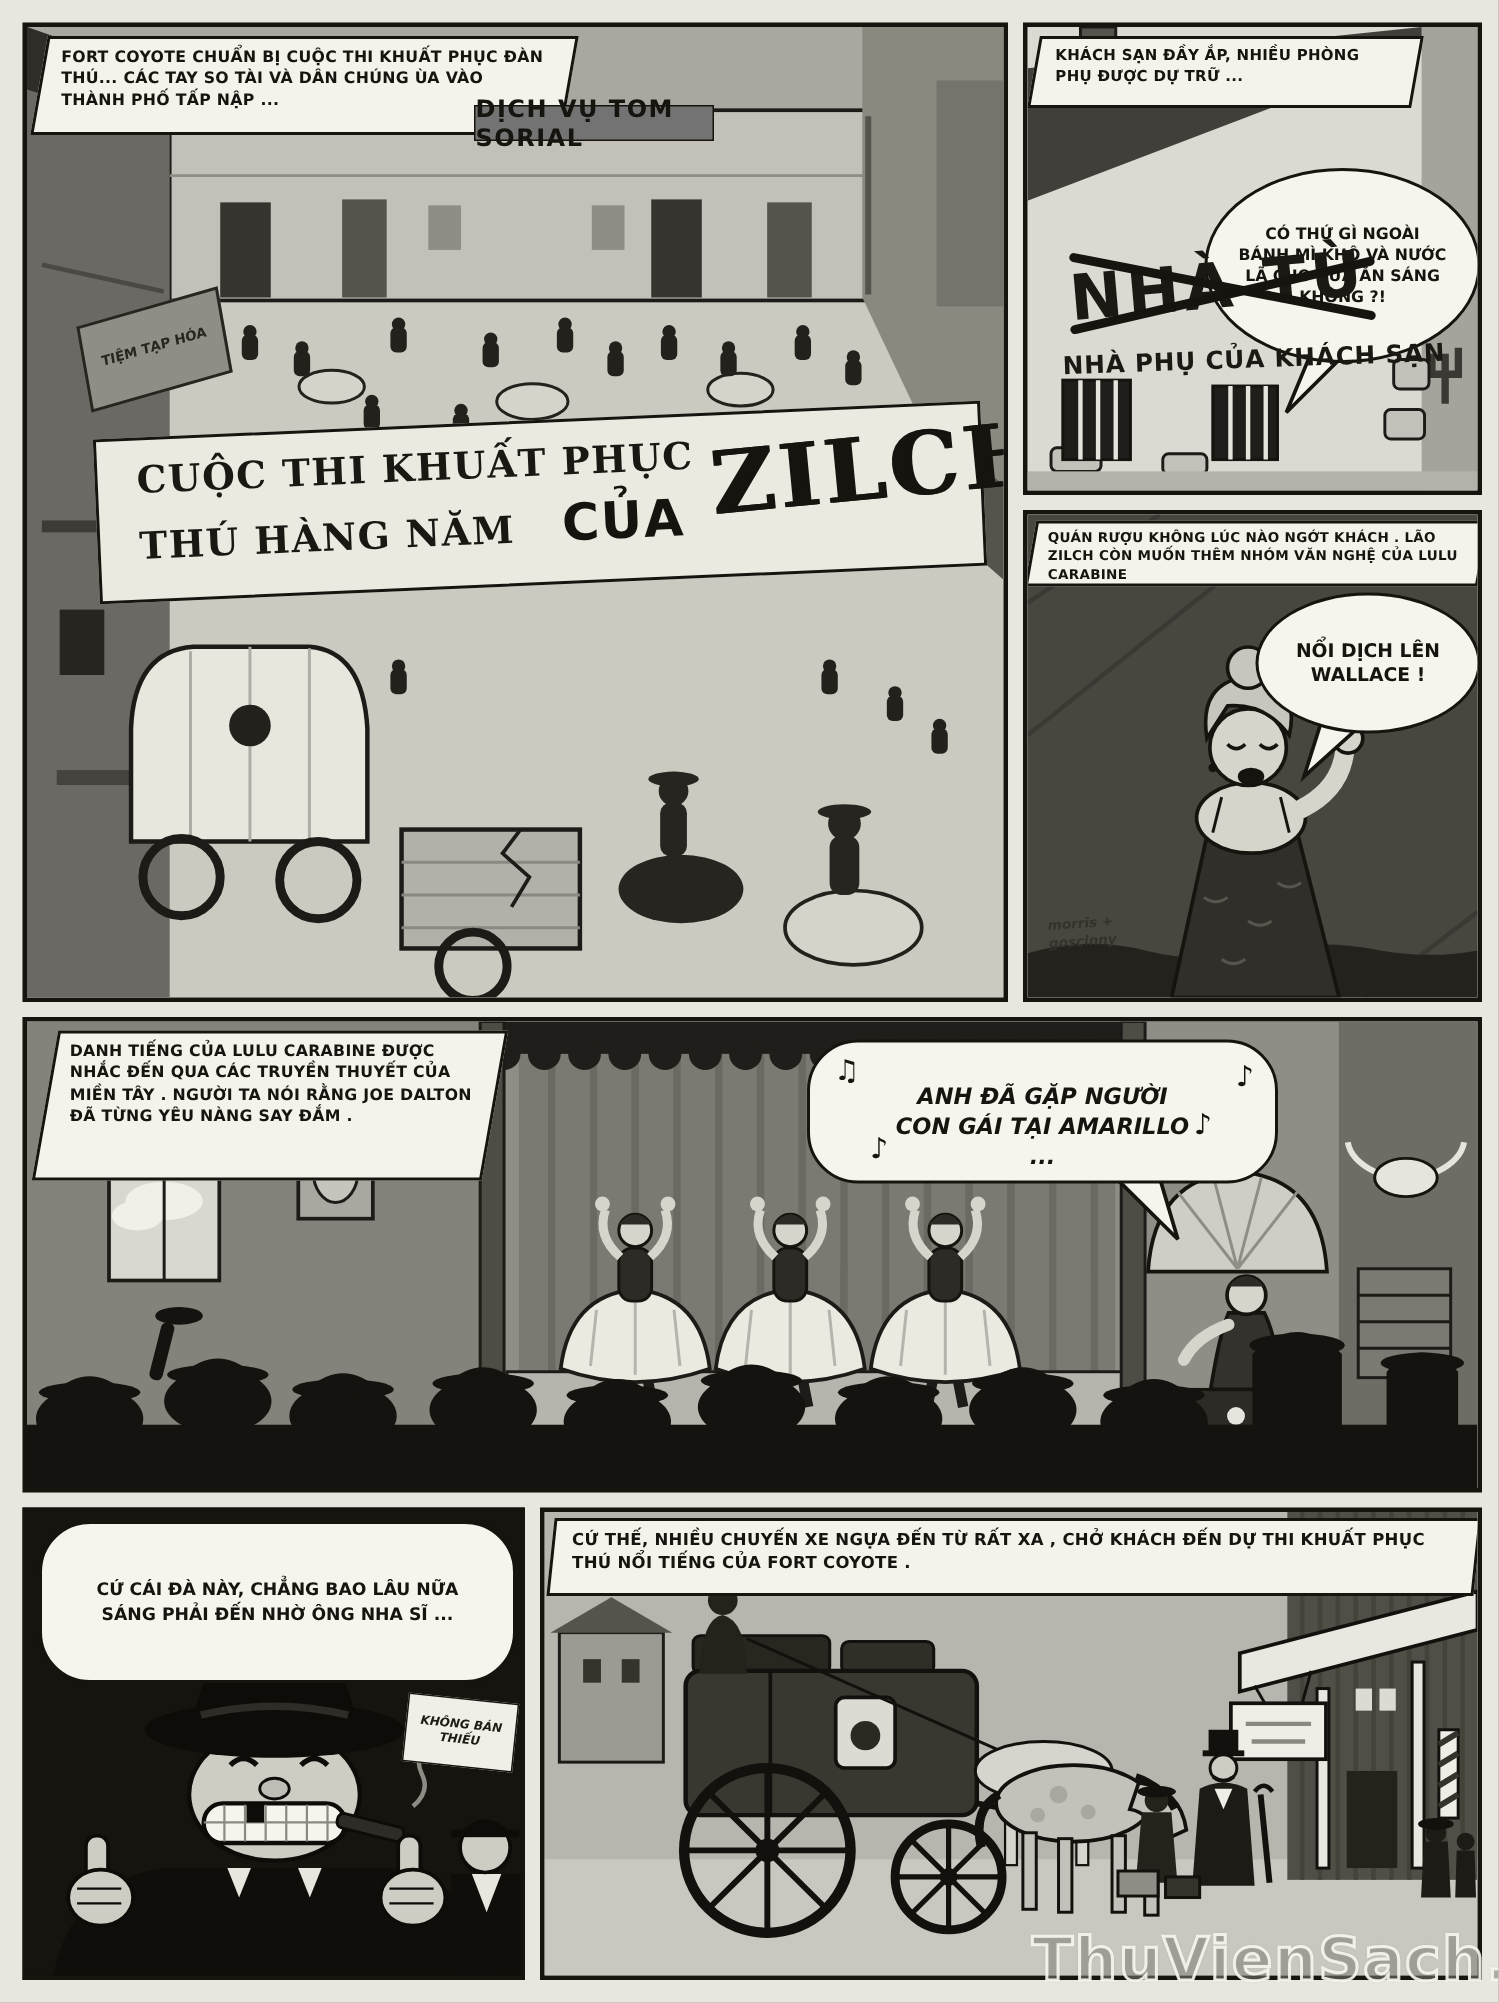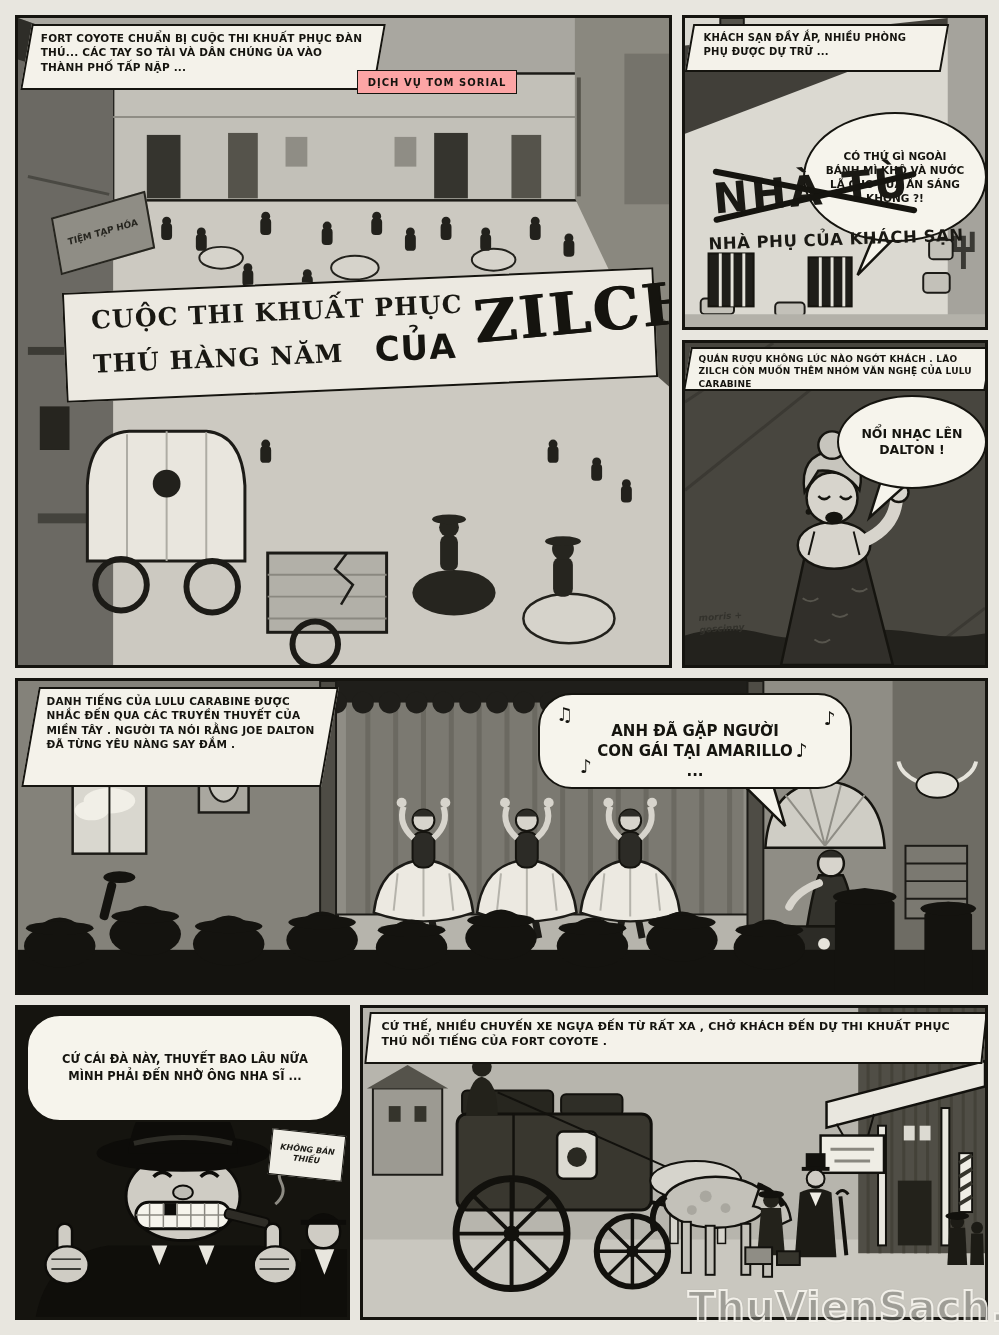--- a/index.html
+++ b/index.html
@@ -28,23 +28,23 @@
   .bubble {
     position:absolute; background:#f6f4ec; border:2.5px solid #15140f;
     display:flex; align-items:center; justify-content:center; text-align:center;
     font-weight:700; color:#15140f; box-sizing:border-box;
   }
   .ellipse { border-radius:50%; }
   .round { border-radius:34px; }
 
   
   .tomsorial {
-    position:absolute; background:#fca5a5; border:1.5px solid #15140f;
-    font-weight:700; font-size:10px; letter-spacing:1px; color:#15140f;
-    display:flex; align-items:center; justify-content:center;margin-left:41px;
+    position:absolute; background:#737373; border:1.5px solid #15140f;
+    font-weight:700; font-size:16px; letter-spacing:1px; color:#15140f;
+    display:flex; align-items:center; justify-content:center;
   }
   .grocery {
     position:absolute; background:#8f8d85; border:2px solid #26251f; color:#26251f;
     font-weight:700; font-size:9px; text-align:center; line-height:1.5;
     display:flex; align-items:center; justify-content:center;
     transform:rotate(-16deg) skewX(-6deg);
   }
   .banner {
     position:absolute; background:#ece9e1; border:2.5px solid #15140f;
     transform:rotate(-2.5deg); box-sizing:border-box;
@@ -284,21 +284,21 @@
         <circle cx="218" cy="152" r="10" fill="#d7d4cc" stroke="#15140f" stroke-width="2.5"></circle>
         <path d="M238,124 q10,-8 4,-18 q-6,-10 4,-16" stroke="#9a988f" stroke-width="2.5" fill="none"></path>
       </g>
       <polygon points="200,140 228,142 188,178" fill="#f6f4ec" stroke="#15140f" stroke-width="2.5"></polygon>
     </svg>
 
     <div class="cap" style="left:2px; top:4px; width:302px; height:44px;">
       <div class="t" style="font-size:9px; padding:4px 10px;">QUÁN RƯỢU KHÔNG LÚC NÀO NGỚT KHÁCH . LÃO ZILCH CÒN MUỐN THÊM NHÓM VĂN NGHỆ CỦA LULU CARABINE</div>
     </div>
 
-    <div class="bubble ellipse" style="left:152px; top:52px; width:150px; height:94px; font-size:12.5px; padding:10px 16px; line-height:1.3;">NỔI NHẠC LÊN DALTON !</div>
+    <div class="bubble ellipse" style="left:152px; top:52px; width:150px; height:94px; font-size:12.5px; padding:10px 16px; line-height:1.3;">NỔI DỊCH LÊN WALLACE !</div>
 
     <div class="credits" style="left:14px; top:268px;">morris + goscinny</div>
   </div>
 
   <div class="panel" style="left:15px; top:678px; width:973px; height:317px;">
     <svg class="art" viewBox="0 0 973 317" preserveAspectRatio="none">
       <defs>
         <g id="dancer">
           <path d="M-12,262 l7,-36 M12,262 l-7,-36" stroke="#1c1b17" stroke-width="7"></path>
           <path d="M-50,236 Q-44,186 0,182 Q44,186 50,236 Q0,254 -50,236 Z" fill="#ece9e1" stroke="#1c1b17" stroke-width="2.5"></path>
@@ -397,21 +397,21 @@
 
     <div class="cap" style="left:12px; top:6px; width:300px; height:100px;">
       <div class="t">DANH TIẾNG CỦA LULU CARABINE ĐƯỢC NHẮC ĐẾN QUA CÁC TRUYỀN THUYẾT CỦA MIỀN TÂY . NGƯỜI TA NÓI RẰNG JOE DALTON ĐÃ TỪNG YÊU NÀNG SAY ĐẮM .</div>
     </div>
 
     <div class="bubble round" style="left:520px; top:12px; width:314px; height:96px;">
       <span class="note" style="left:16px; top:8px;">♫</span>
       <span class="note" style="right:14px; top:12px;">♪</span>
       <span class="note" style="left:40px; bottom:10px;">♪</span>
       <span class="note" style="right:42px; bottom:26px;">♪</span>
-      <div style="width:200px; font-size:15px; line-height:1.35;margin-top:20px;">ANH ĐÃ GẶP NGƯỜI CON GÁI TẠI AMARILLO ...</div>
+      <div style="width:200px; font-size:15px; font-style:italic; line-height:1.35;margin-top:20px;">ANH ĐÃ GẶP NGƯỜI CON GÁI TẠI AMARILLO ...</div>
     </div>
   </div>
 
   <div class="panel" style="left:15px; top:1005px; width:335px; height:315px; background:#15140f;">
     <svg class="art" viewBox="0 0 335 315" preserveAspectRatio="none">
       <rect width="335" height="315" fill="#15140f"></rect>
       <polygon points="150,110 182,110 146,156" fill="#f6f4ec" stroke="#15140f" stroke-width="2"></polygon>
       <g>
         <path d="M18,315 Q30,252 92,242 L246,242 Q308,252 318,315 Z" fill="#0f0e0a"></path>
         <polygon points="136,242 152,242 144,262" fill="#e8e6de"></polygon>
@@ -450,21 +450,21 @@
       </g>
       <g>
         <rect x="288" y="246" width="47" height="69" fill="#0f0e0a"></rect>
         <polygon points="302,246 322,246 312,272" fill="#e8e6de"></polygon>
         <circle cx="311" cy="228" r="17" fill="#cfccc4" stroke="#0d0c09" stroke-width="2.5"></circle>
         <path d="M292,220 Q311,198 330,220 Z" fill="#0d0c09"></path>
         <rect x="288" y="216" width="46" height="5" fill="#0d0c09"></rect>
       </g>
     </svg>
 
-    <div class="bubble round" style="left:8px; top:6px; width:318px; height:108px; font-size:11.5px; line-height:1.45; padding:10px 18px;">CỨ CÁI ĐÀ NÀY, THUYẾT BAO LÂU NỮA MÌNH PHẢI ĐẾN NHỜ ÔNG NHA SĨ ...</div>
+    <div class="bubble round" style="left:8px; top:6px; width:318px; height:108px; font-size:11.5px; line-height:1.45; padding:10px 18px;">CỨ CÁI ĐÀ NÀY, CHẲNG BAO LÂU NỮA SÁNG PHẢI ĐẾN NHỜ ÔNG NHA SĨ ...</div>
 
     <div class="wallsign" style="left:252px; top:124px; width:74px; height:46px;">KHÔNG BÁN THIẾU</div>
   </div>
 
   <div class="panel" style="left:360px; top:1005px; width:628px; height:315px;">
     <svg class="art" viewBox="0 0 628 315" preserveAspectRatio="none">
       <rect width="628" height="315" fill="#b7b5ad"></rect>
       <rect y="236" width="628" height="79" fill="#c9c7bf"></rect>
       <g>
         <rect x="10" y="82" width="70" height="88" fill="#9c9a92" stroke="#1c1b17" stroke-width="2"></rect>

